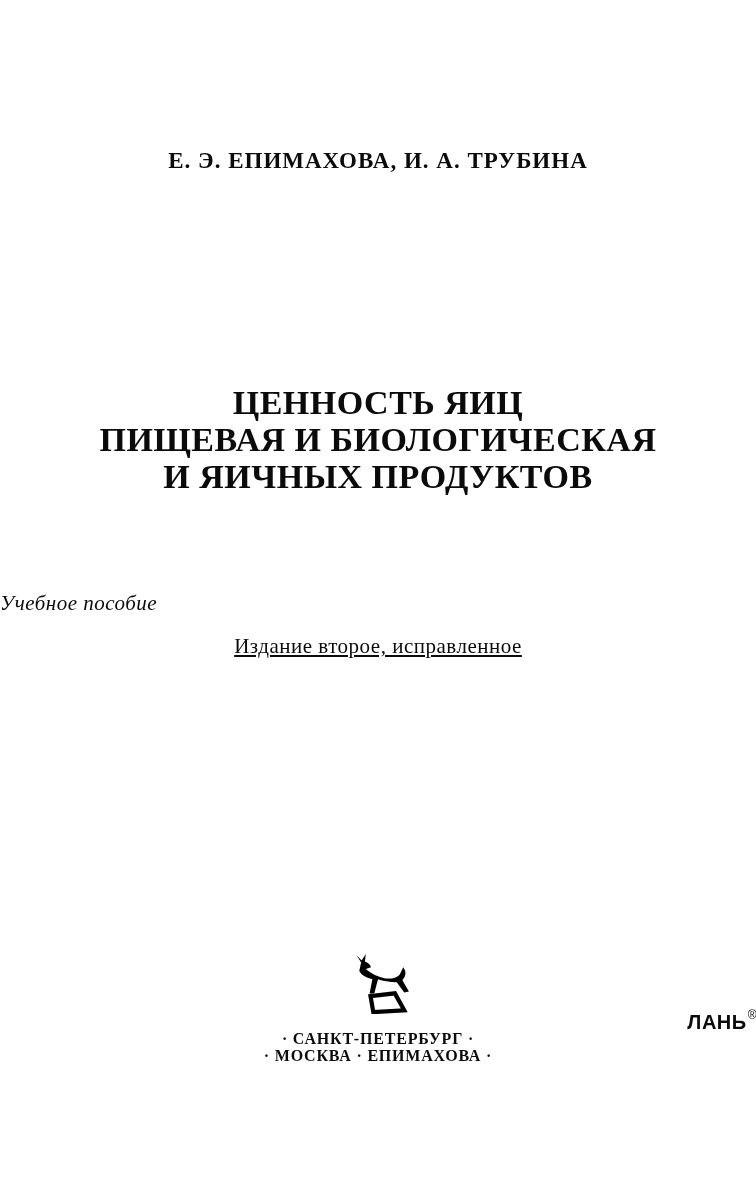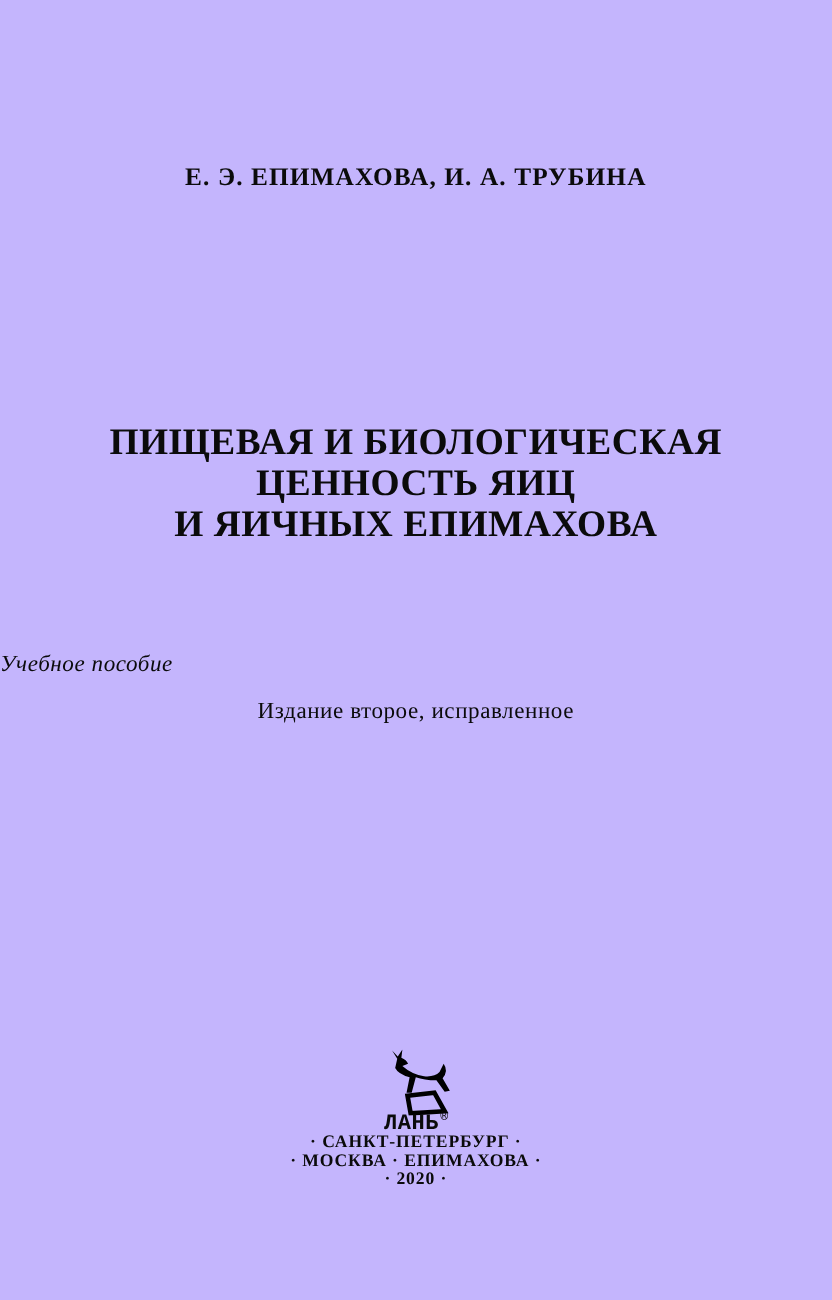--- a/index.html
+++ b/index.html
@@ -1,21 +1,21 @@
 <!DOCTYPE html>
 <html><head>
 <meta charset="utf-8">
 <style>
   html, body { margin: 0; padding: 0; background: #e8e8e8; }
   .page {
     position: relative;
     width: 756px;
     height: 1182px;
     margin: 0 auto;
-    background: #c4b5fd;
+    background: #ffffff;
     color: #0b0b0b;
     font-family: "Liberation Serif", "DejaVu Serif", serif;
     overflow: hidden;
   }
   .authors {
     position: absolute;
     top: 148px; left: 0; width: 100%;
     text-align: center;
     font-size: 23px;
     font-weight: 700;
@@ -39,36 +39,38 @@
     font-style: italic;
     font-size: 21px;
     letter-spacing: 0.5px;
   }
   .edition {
     position: absolute;
     top: 634px; left: 0; width: 100%;
     text-align: center;
     font-size: 21px;
     letter-spacing: 0.5px;
+    text-decoration: underline;
   }
   .publisher-logo {
     position: absolute;
     top: 954px; left: 0; width: 100%;
     text-align: center;
     line-height: 0;
   }
   .publisher-logo svg { display: block; margin: 0 auto; }
   .logo-text-row {
     margin-top: -2px;
-    font-family: Liberation Mono, monospace;
+    font-family: Liberation Sans, sans-serif;
     font-weight: 700;
     font-size: 20px;
     line-height: 20px;
     letter-spacing: 0.5px;
     white-space: nowrap;
+    text-align: right;
   }
   .registered-mark {
     display: inline-block;
     font-size: 12px;
     font-weight: 400;
     vertical-align: top;
     position: relative;
     top: -7px;
     left: 1px;
   }
@@ -84,23 +86,23 @@
   .imprint div { white-space: nowrap; }
 </style>
 </head>
 <body>
 
 <div class="page">
 
   <div class="authors">Е. Э. ЕПИМАХОВА, И. А. ТРУБИНА</div>
 
   <h1 class="book-title">
+    <span class="title-line">ЦЕННОСТЬ ЯИЦ</span>
     <span class="title-line">ПИЩЕВАЯ И БИОЛОГИЧЕСКАЯ</span>
-    <span class="title-line">ЦЕННОСТЬ ЯИЦ</span>
-    <span class="title-line">И ЯИЧНЫХ ЕПИМАХОВА</span>
+    <span class="title-line">И ЯИЧНЫХ ПРОДУКТОВ</span>
   </h1>
 
   <div class="subtitle">Учебное пособие</div>
 
   <div class="edition">Издание второе, исправленное</div>
 
   <div class="publisher-logo">
     <svg width="80" height="60" viewBox="0 0 84 64" xmlns="http://www.w3.org/2000/svg" aria-hidden="true">
       <path fill="#000000" d="M22,18 L24,9 L19,1 L24.5,7 L29,0 L28,8
                Q33,10 34.5,14 L29,16
@@ -111,16 +113,15 @@
       <path fill="none" stroke="#000000" stroke-width="4.5" d="M34,45 L60,42 L70,60 L37,62 Z"></path>
     </svg>
     <div class="logo-text-row">
       <span>ЛАНЬ</span><span class="registered-mark">®</span>
     </div>
   </div>
 
   <div class="imprint">
     <div>· САНКТ-ПЕТЕРБУРГ ·</div>
     <div>· МОСКВА · ЕПИМАХОВА ·</div>
-    <div>· 2020 ·</div>
   </div>
 
 </div>
 
 </body></html>

